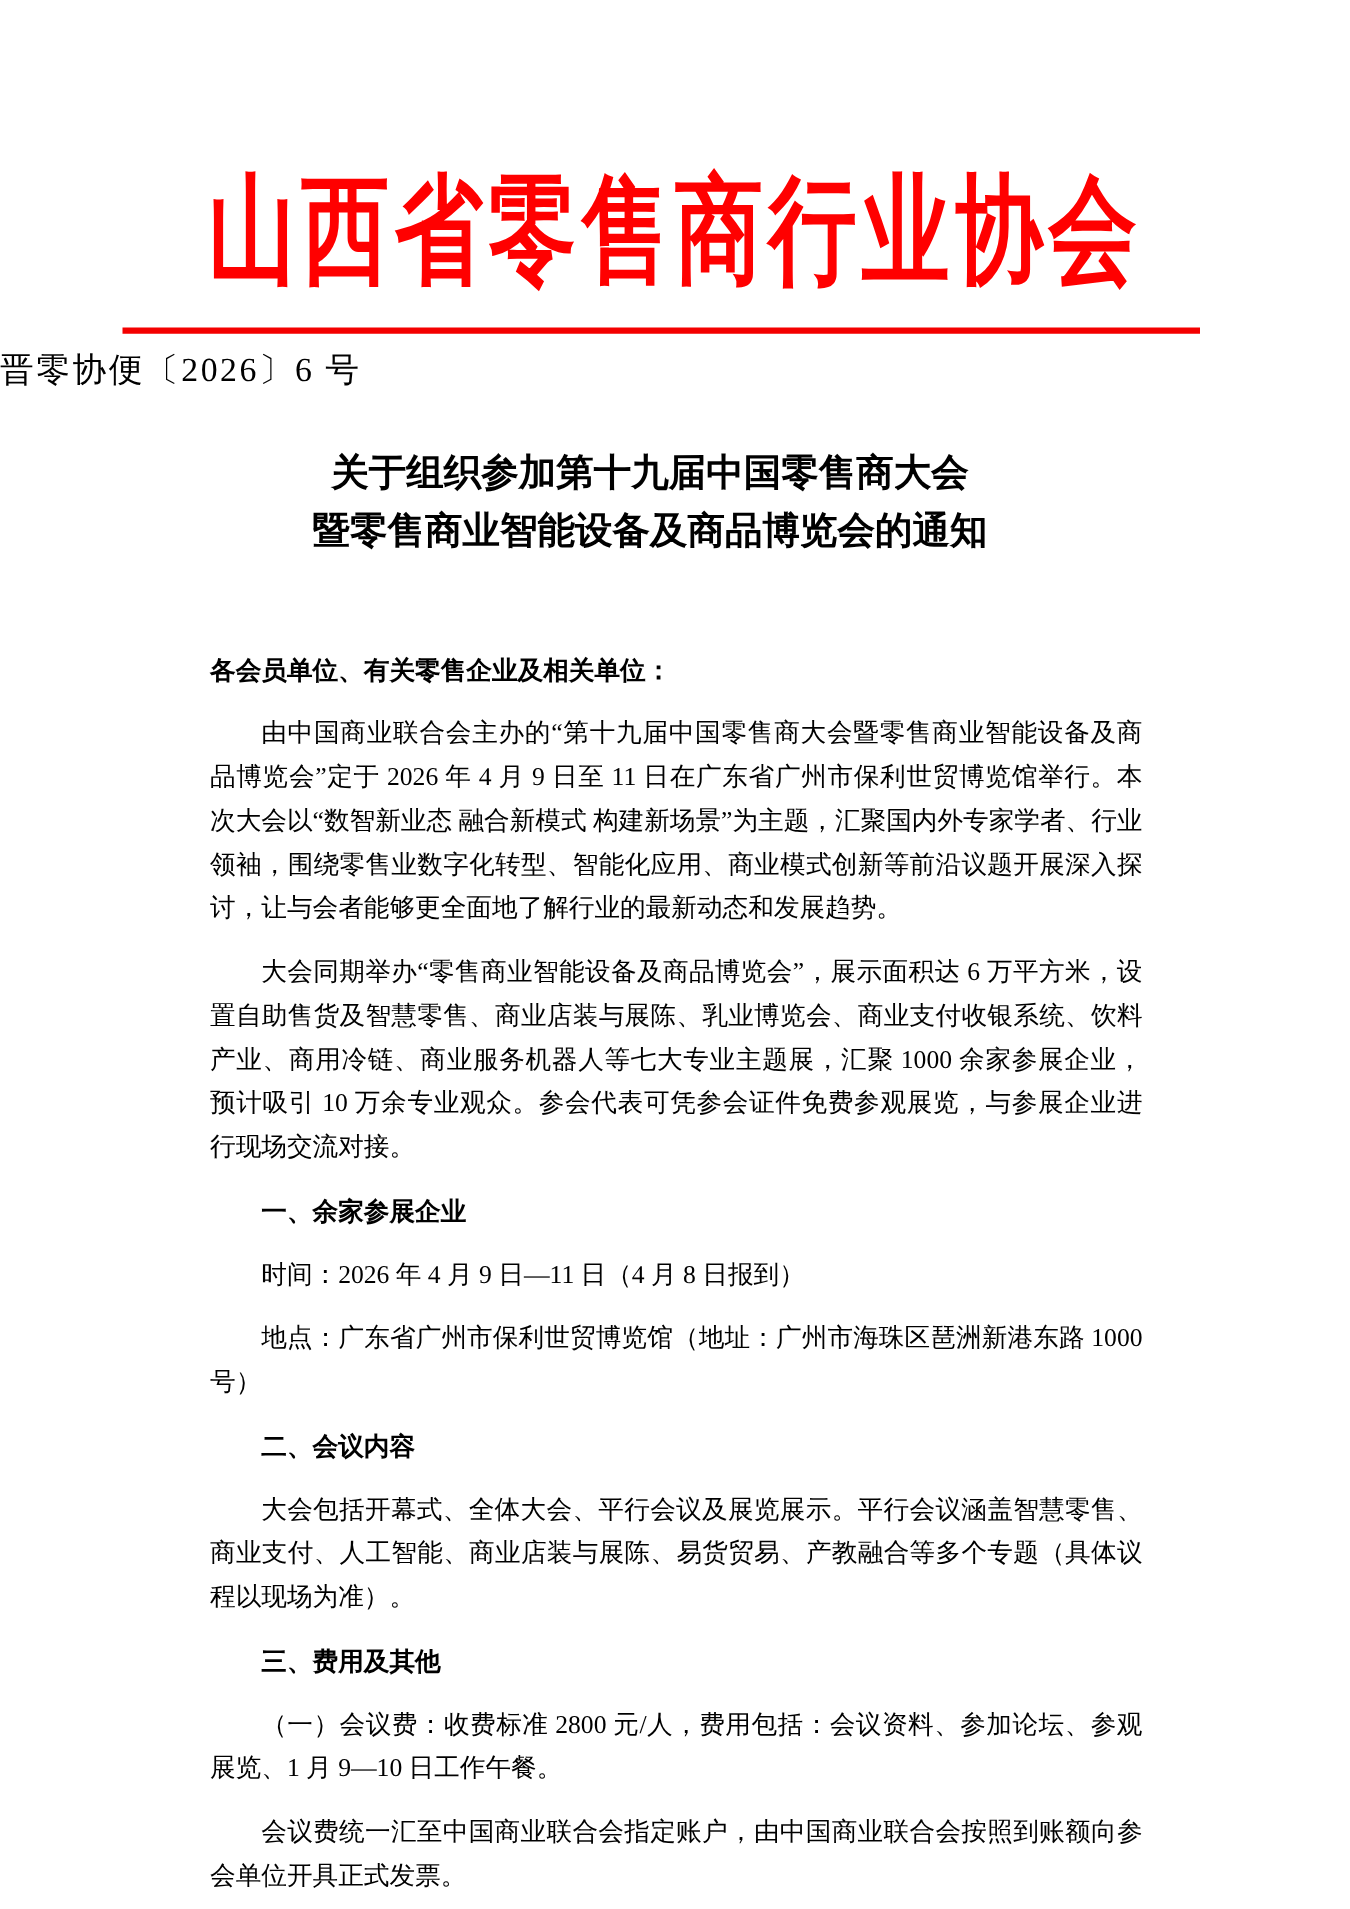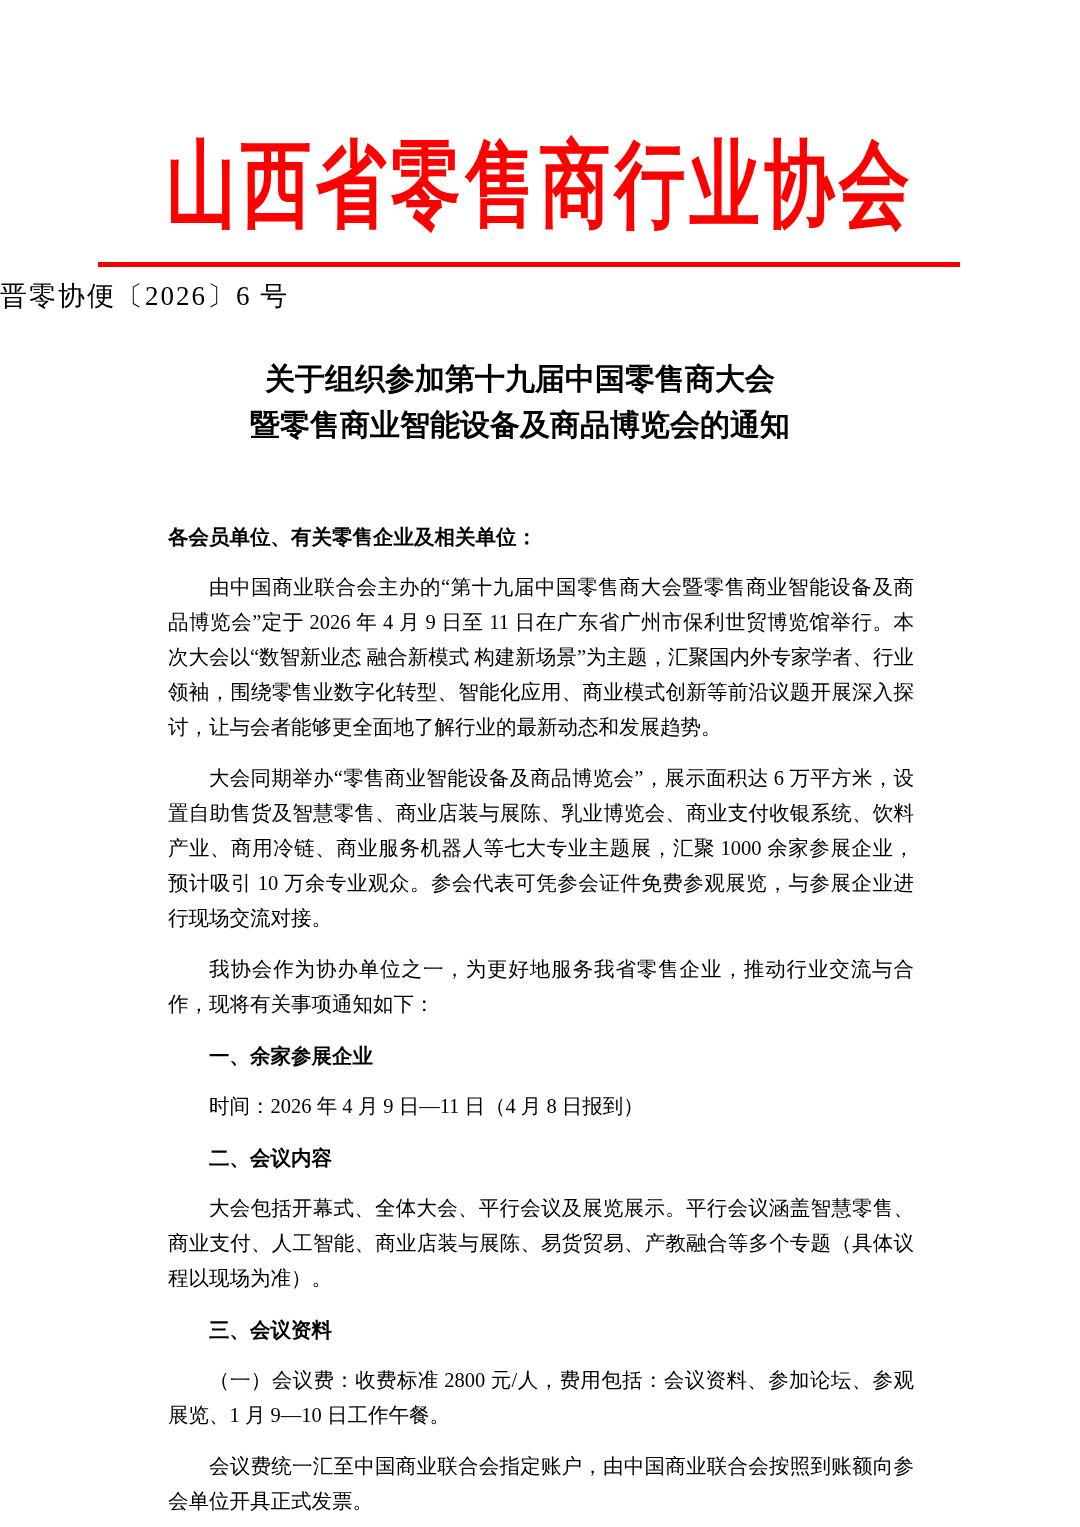--- a/index.html
+++ b/index.html
@@ -96,32 +96,32 @@
     <div>暨零售商业智能设备及商品博览会的通知</div>
   </div>
 
   <div class="body-block">
     <p class="salutation">各会员单位、有关零售企业及相关单位：</p>
 
     <p class="para">由中国商业联合会主办的“第十九届中国零售商大会暨零售商业智能设备及商品博览会”定于 2026 年 4 月 9 日至 11 日在广东省广州市保利世贸博览馆举行。本次大会以“数智新业态 融合新模式 构建新场景”为主题，汇聚国内外专家学者、行业领袖，围绕零售业数字化转型、智能化应用、商业模式创新等前沿议题开展深入探讨，让与会者能够更全面地了解行业的最新动态和发展趋势。</p>
 
     <p class="para">大会同期举办“零售商业智能设备及商品博览会”，展示面积达 6 万平方米，设置自助售货及智慧零售、商业店装与展陈、乳业博览会、商业支付收银系统、饮料产业、商用冷链、商业服务机器人等七大专业主题展，汇聚 1000 余家参展企业，预计吸引 10 万余专业观众。参会代表可凭参会证件免费参观展览，与参展企业进行现场交流对接。</p>
 
-    <p class="para">我协会作为协办单位之一，为更好地服务我省零售企业，推动行业交流与合作，现将有关事项通知如下：</p>
 
     <p class="section-heading">一、余家参展企业</p>
 
     <p class="detail-line">时间：2026 年 4 月 9 日—11 日（4 月 8 日报到）</p>
 
+    <p class="detail-line">地点：广东省广州市保利世贸博览馆（地址：广州市海珠区琶洲新港东路 1000 号）</p>
 
     <p class="section-heading">二、会议内容</p>
 
     <p class="para">大会包括开幕式、全体大会、平行会议及展览展示。平行会议涵盖智慧零售、商业支付、人工智能、商业店装与展陈、易货贸易、产教融合等多个专题（具体议程以现场为准）。</p>
 
-    <p class="section-heading">三、会议资料</p>
+    <p class="section-heading">三、费用及其他</p>
 
     <p class="para">（一）会议费：收费标准 2800 元/人，费用包括：会议资料、参加论坛、参观展览、1 月 9—10 日工作午餐。</p>
 
     <p class="para">会议费统一汇至中国商业联合会指定账户，由中国商业联合会按照到账额向参会单位开具正式发票。</p>
 
 
     <p class="detail-line">开 户 行：中国建设银行北京月坛支行</p>
   </div>
 
 </div>

